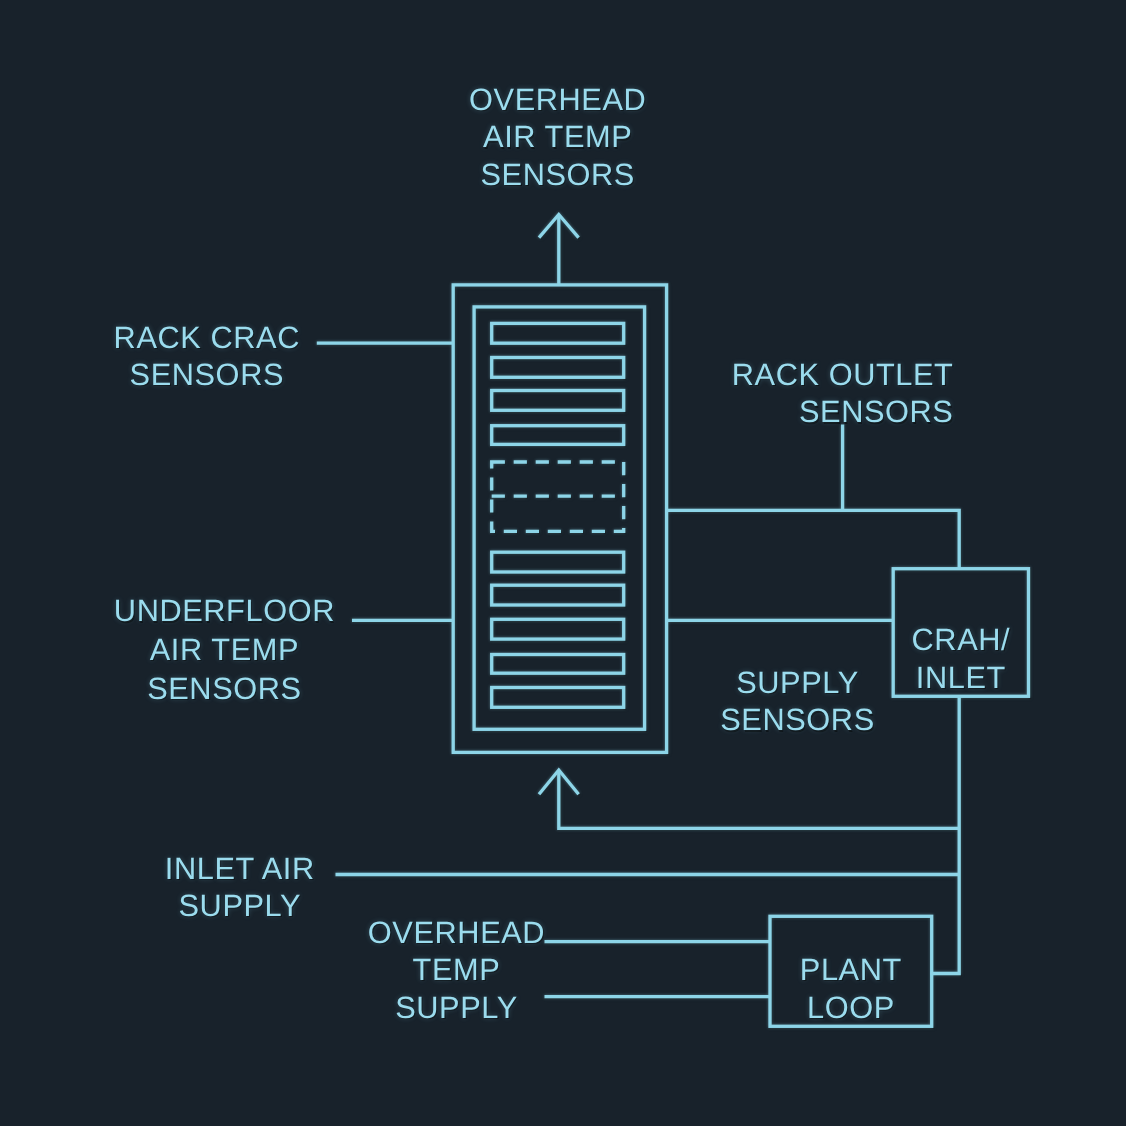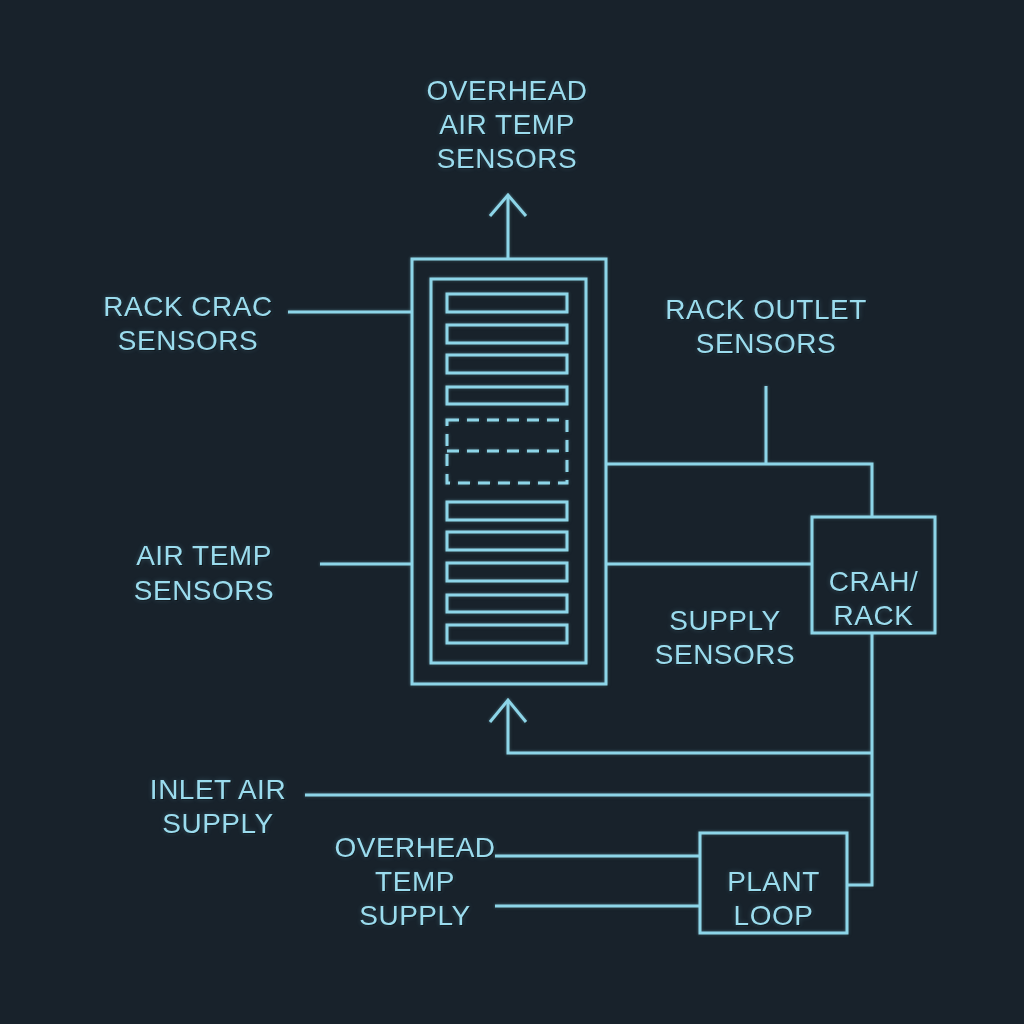--- a/index.html
+++ b/index.html
@@ -106,26 +106,27 @@
     <div>OVERHEAD</div>
     <div>AIR TEMP</div>
     <div>SENSORS</div>
   </div>
 
   <div class="label" style="left:188px; top:290px;">
     <div>RACK CRAC</div>
     <div>SENSORS</div>
   </div>
 
-  <div class="label" style="left:766px; top:293px;">
+  <div class="label" style="left:766px; top:324px;text-align:right;">
     <div>RACK OUTLET</div>
     <div>SENSORS</div>
   </div>
 
   <div class="label" style="left:204px; top:538px; line-height:35px;">
+    <div>UNDERFLOOR</div>
     <div>AIR TEMP</div>
     <div>SENSORS</div>
   </div>
 
   <div class="label" style="left:725px; top:604px;">
     <div>SUPPLY</div>
     <div>SENSORS</div>
   </div>
 
   <div class="label" style="left:218px; top:773px;">
@@ -134,21 +135,21 @@
   </div>
 
   <div class="label" style="left:415px; top:831px;">
     <div>OVERHEAD</div>
     <div>TEMP</div>
     <div>SUPPLY</div>
   </div>
 
   <div class="boxlabel" style="left:812px; top:517px; width:123px; height:116px;">
     <div>CRAH/</div>
-    <div>RACK</div>
+    <div>INLET</div>
   </div>
 
   <div class="boxlabel" style="left:700px; top:833px; width:147px; height:100px;border-radius:24px;">
     <div>PLANT</div>
     <div>LOOP</div>
   </div>
 
 </div>
 
 </body></html>

